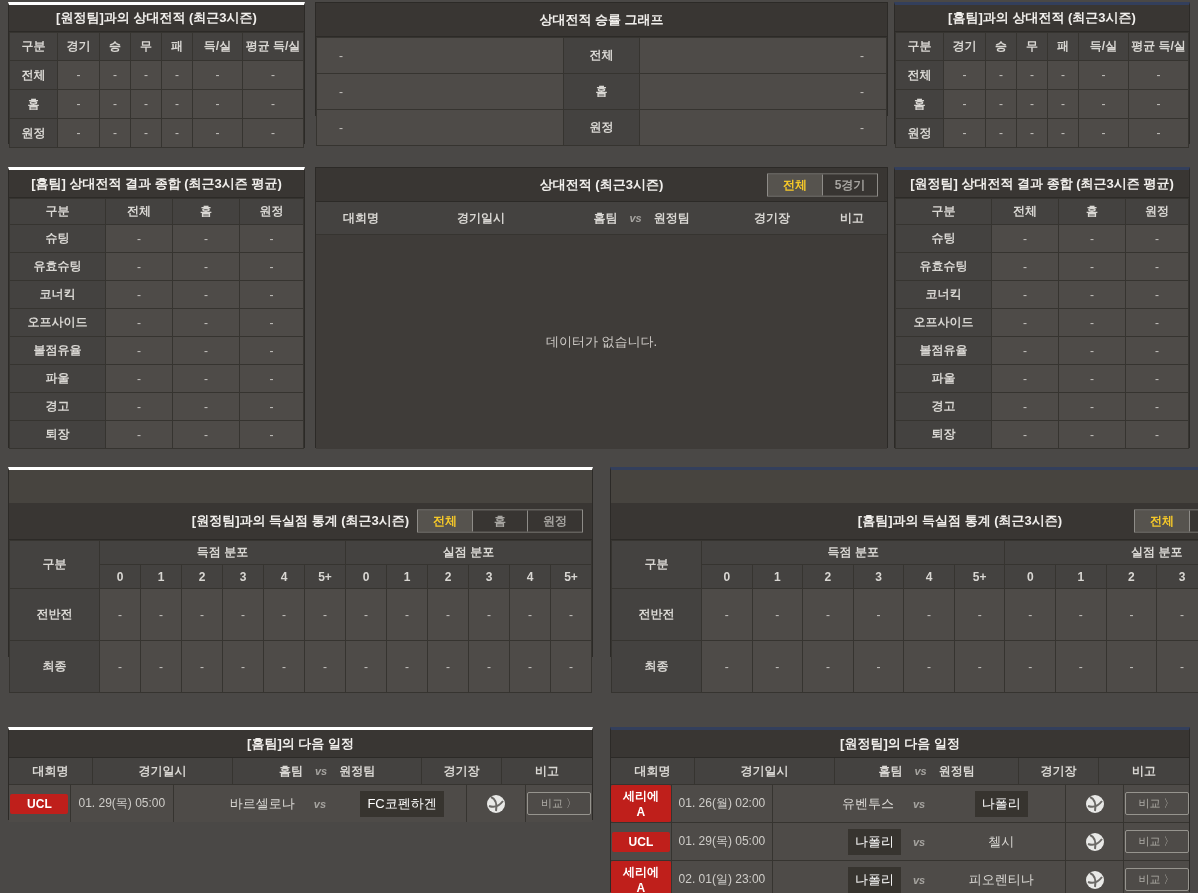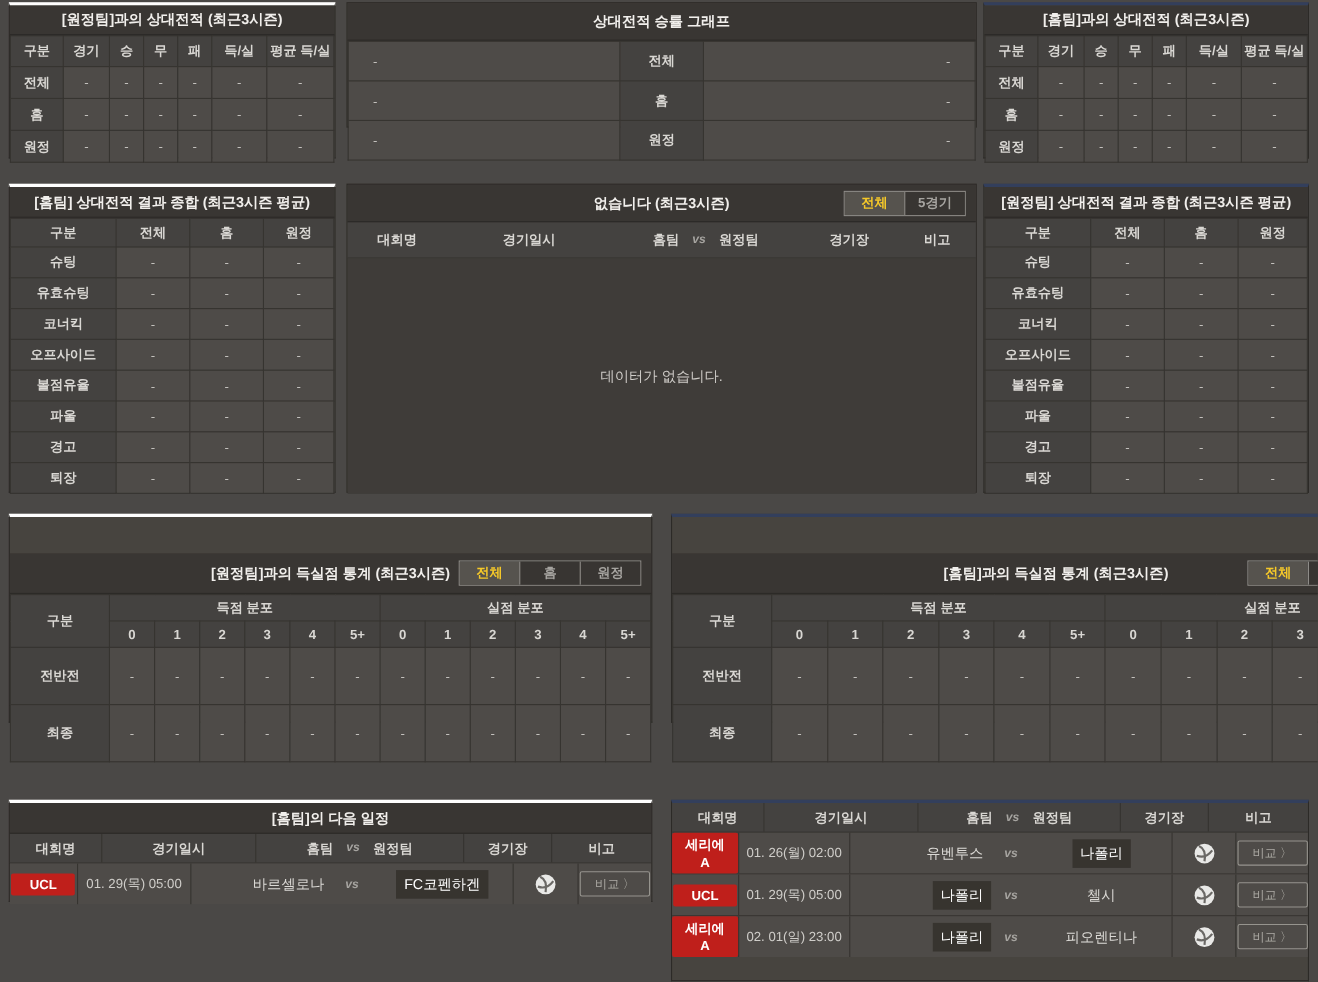--- a/index.html
+++ b/index.html
@@ -264,21 +264,21 @@
             <td>-</td>
             <td>-</td>
             <td>-</td>
           </tr>
       </tbody>
     </table>
   </section>
 
   <section class="panel" style="left:315px;top:167px;width:573px;height:281px">
     <div class="ptitle tall">
-      <span>없습니다 (최근3시즌)</span>
+      <span>상대전적 (최근3시즌)</span>
       <span class="tabs">
         <span class="tab active">전체</span>
         <span class="tab">5경기</span>
       </span>
     </div>
     <div class="list-head">
       <div class="hc" style="width:90px">대회명</div>
       <div class="hc" style="width:150px">경기일시</div>
       <div class="hc" style="flex:1;display:flex;align-items:center;justify-content:center">
         <span>홈팀</span>
@@ -559,20 +559,21 @@
             </svg>
           </span>
         </div>
       <div class="c-rmk">
           <button class="cmp">비교 〉</button>
         </div>
     </div>
   </section>
 
   <section class="panel accent-blue" style="left:610px;top:727px;width:580px;height:165px">
+    <div class="ptitle" style="height:27px;line-height:27px">[원정팀]의 다음 일정</div>
     <div class="shead">
       <div class="c-league">대회명</div>
       <div class="c-dt" style="font-weight:bold;color:#d9d7d3;font-size:12px">경기일시</div>
       <div class="c-match">
         <span>홈팀</span>
         <i class="vs-lab">vs</i>
         <span>원정팀</span>
       </div>
       <div class="c-std">경기장</div>
       <div class="c-rmk">비고</div>

